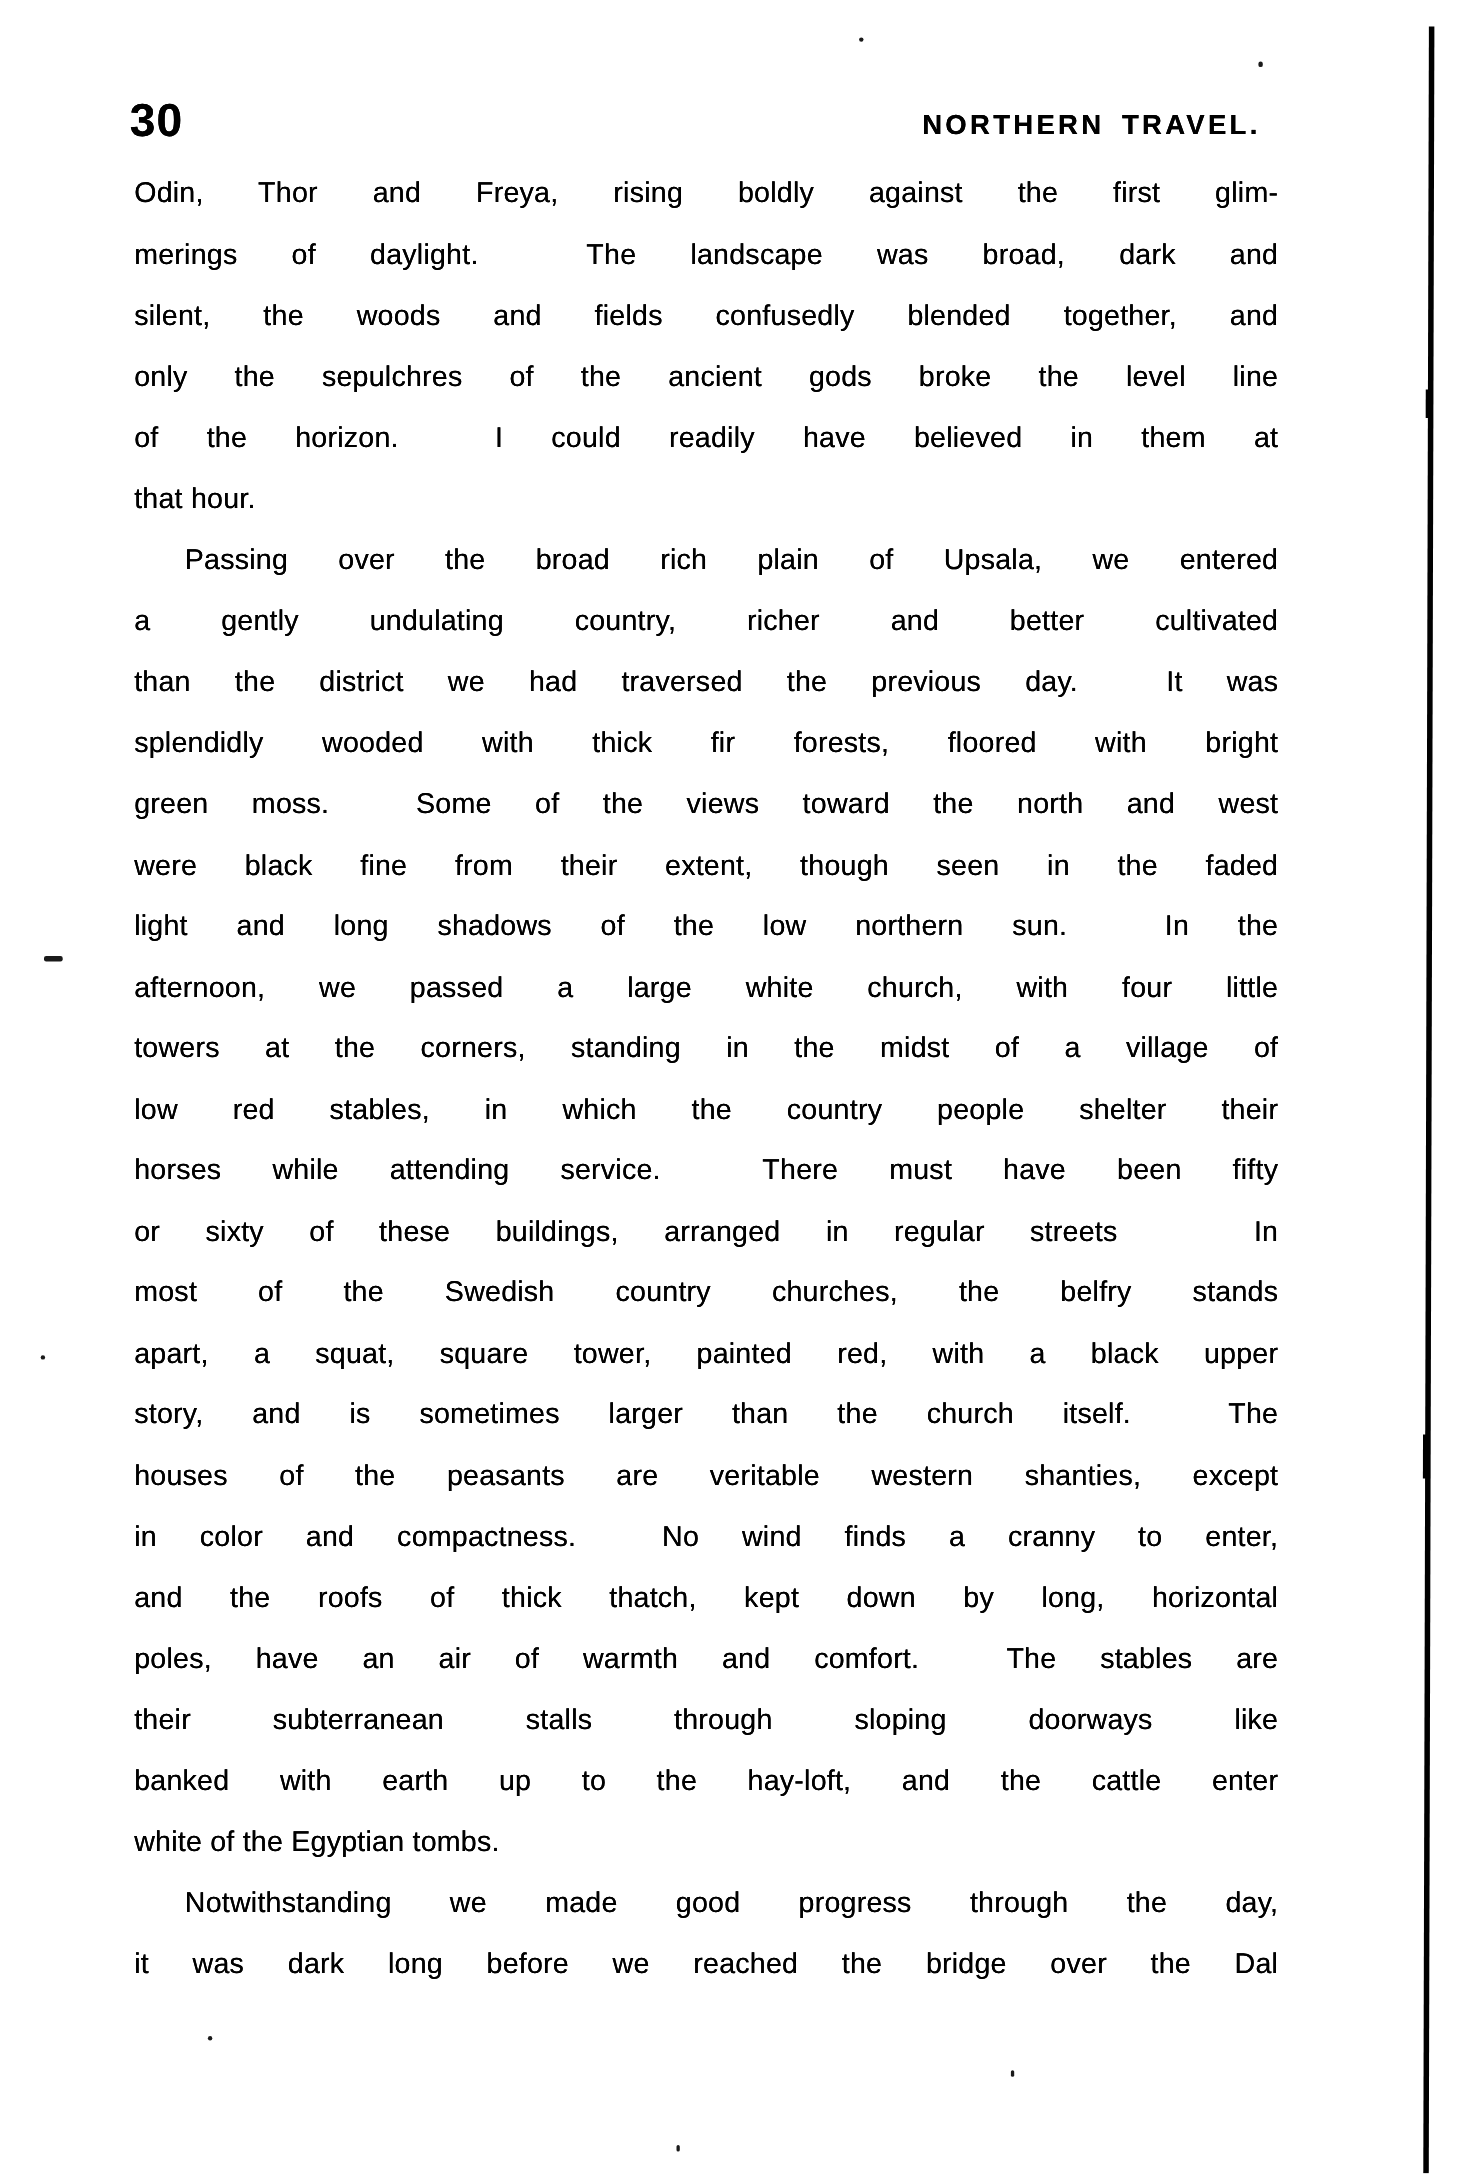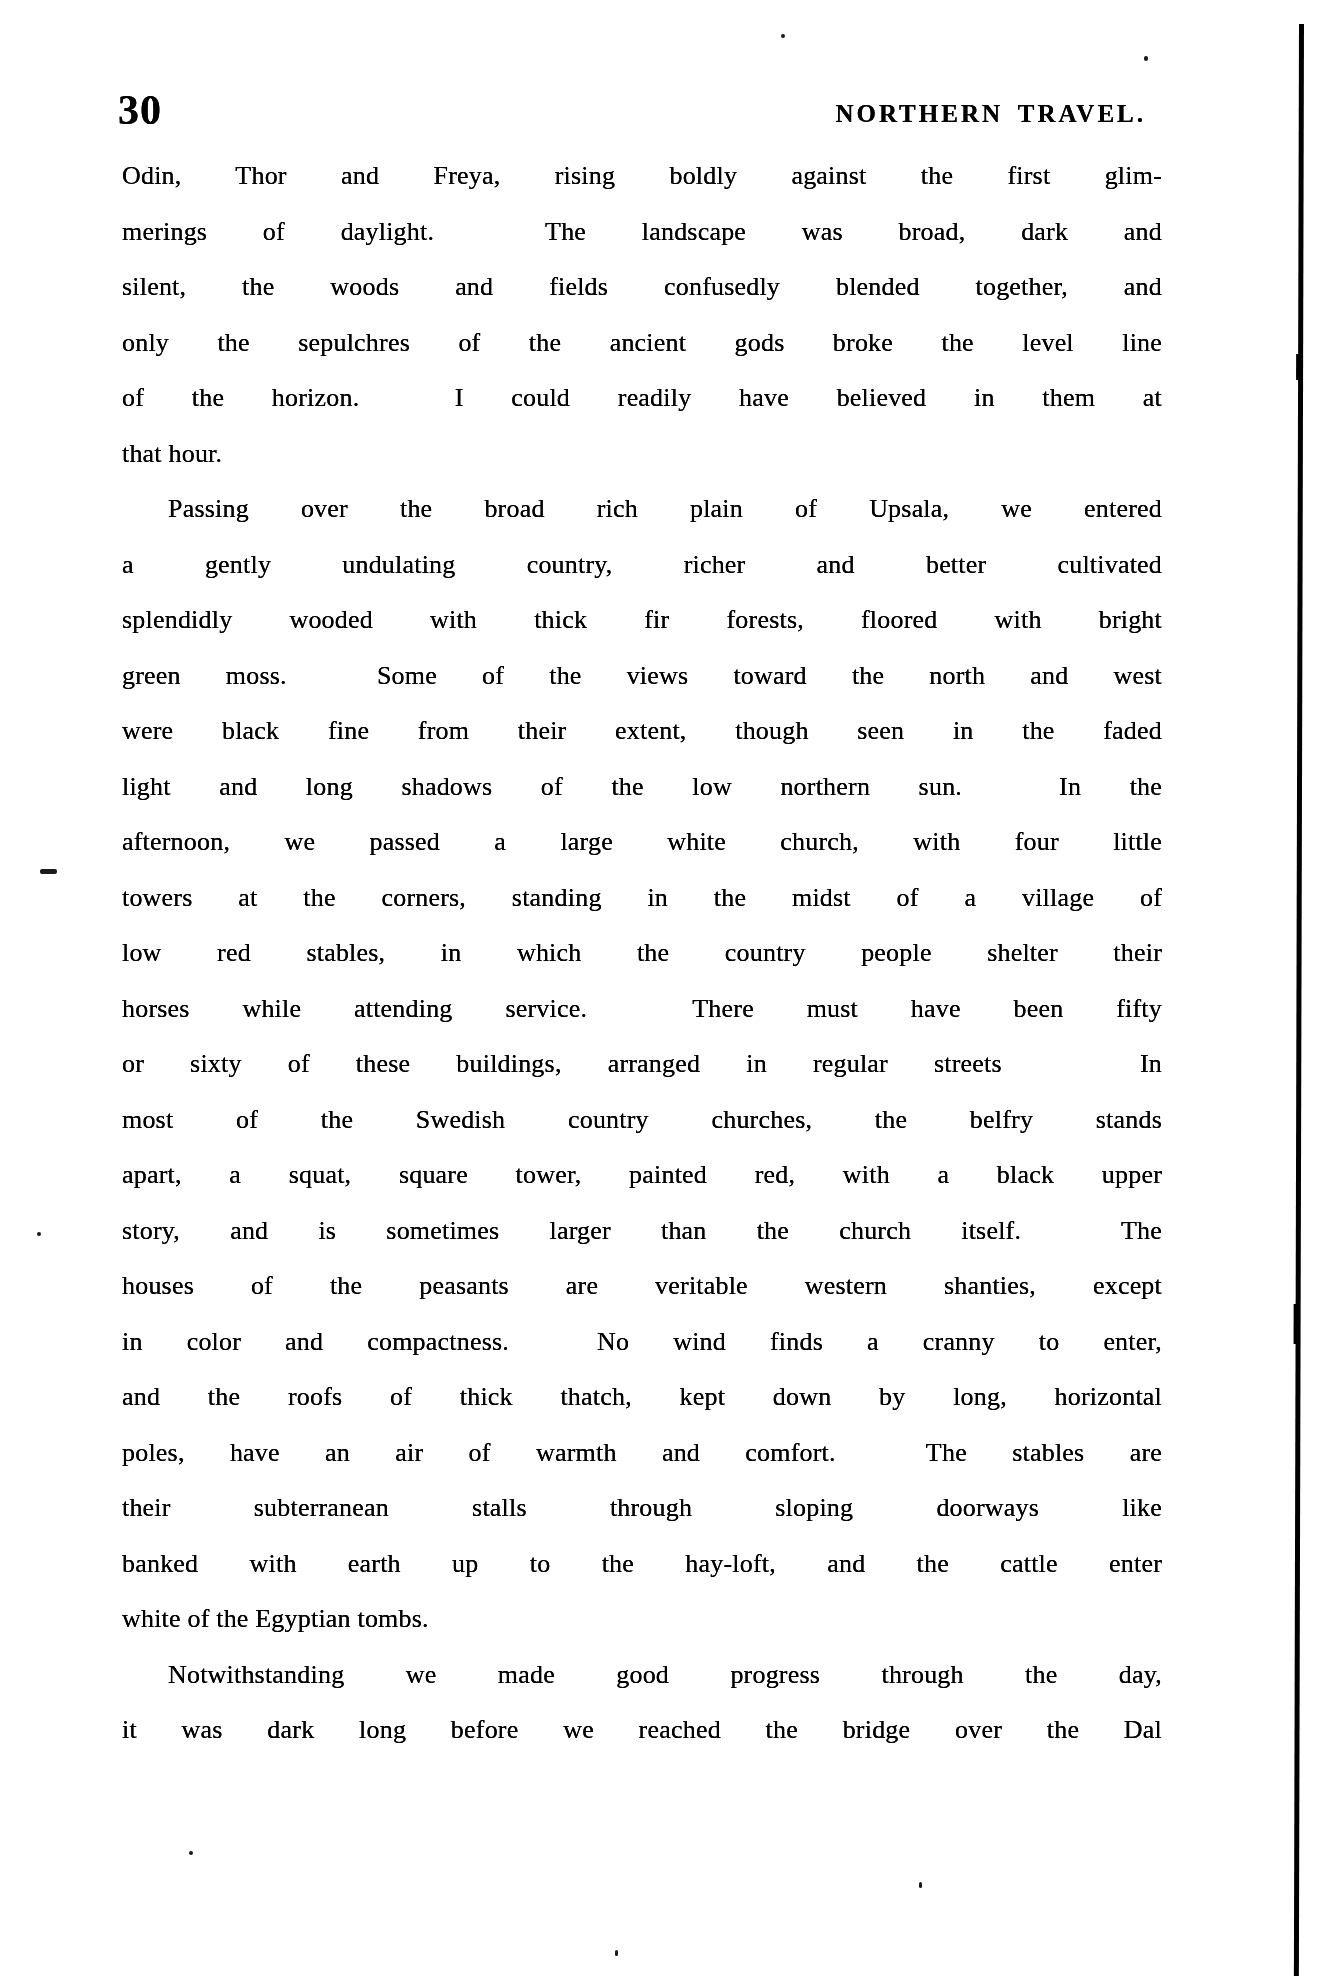--- a/index.html
+++ b/index.html
@@ -7,21 +7,21 @@
     margin: 0;
     padding: 0;
     background: #ffffff;
   }
   .page {
     position: relative;
     width: 1344px;
     height: 1976px;
     background: var(--paper, #ffffff);
     overflow: hidden;
-    font-family: Liberation Serif, serif;
+    font-family: Liberation Sans, sans-serif;
     color: var(--ink, #000000);
   }
   .page-number {
     position: absolute;
     left: 118px;
     top: 88px;
     font-size: 42px;
     font-weight: bold;
     line-height: 44px;
     letter-spacing: 1px;
@@ -114,20 +114,21 @@
 
   <div class="text-block">
       <div class="line">Odin, Thor and Freya, rising boldly against the first glim-</div>
       <div class="line">merings of daylight.&nbsp; The landscape was broad, dark and</div>
       <div class="line">silent, the woods and fields confusedly blended together, and</div>
       <div class="line">only the sepulchres of the ancient gods broke the level line</div>
       <div class="line">of the horizon.&nbsp; I could readily have believed in them at</div>
       <div class="line endline">that hour.</div>
       <div class="line indent">Passing over the broad rich plain of Upsala, we entered</div>
       <div class="line">a gently undulating country, richer and better cultivated</div>
+      <div class="line">than the district we had traversed the previous day.&nbsp; It was</div>
       <div class="line">splendidly wooded with thick fir forests, floored with bright</div>
       <div class="line">green moss.&nbsp; Some of the views toward the north and west</div>
       <div class="line">were black fine from their extent, though seen in the faded</div>
       <div class="line">light and long shadows of the low northern sun.&nbsp; In the</div>
       <div class="line">afternoon, we passed a large white church, with four little</div>
       <div class="line">towers at the corners, standing in the midst of a village of</div>
       <div class="line">low red stables, in which the country people shelter their</div>
       <div class="line">horses while attending service.&nbsp; There must have been fifty</div>
       <div class="line">or sixty of these buildings, arranged in regular streets&nbsp;&nbsp; In</div>
       <div class="line">most of the Swedish country churches, the belfry stands</div>

